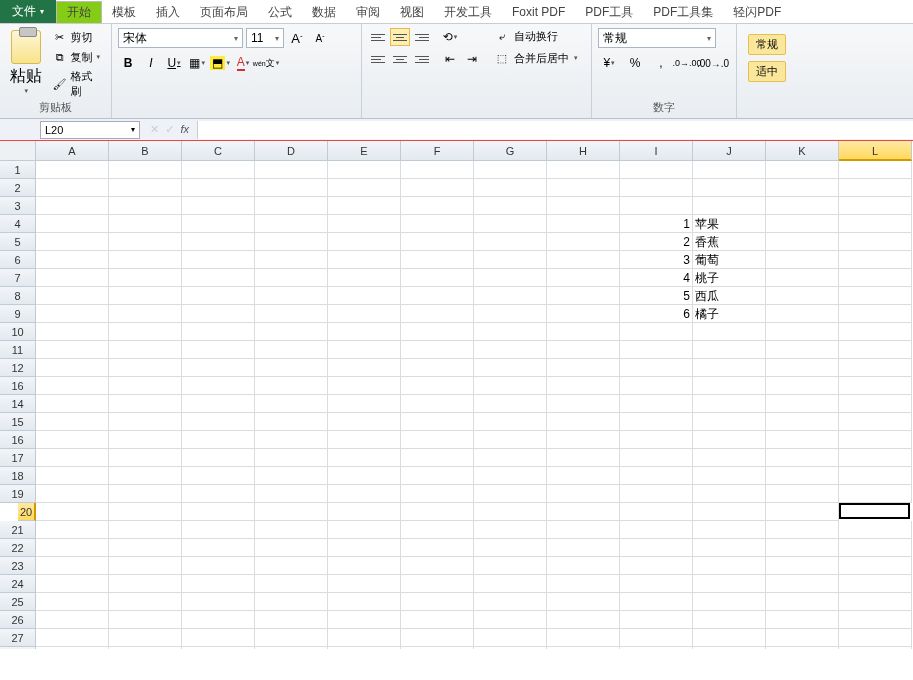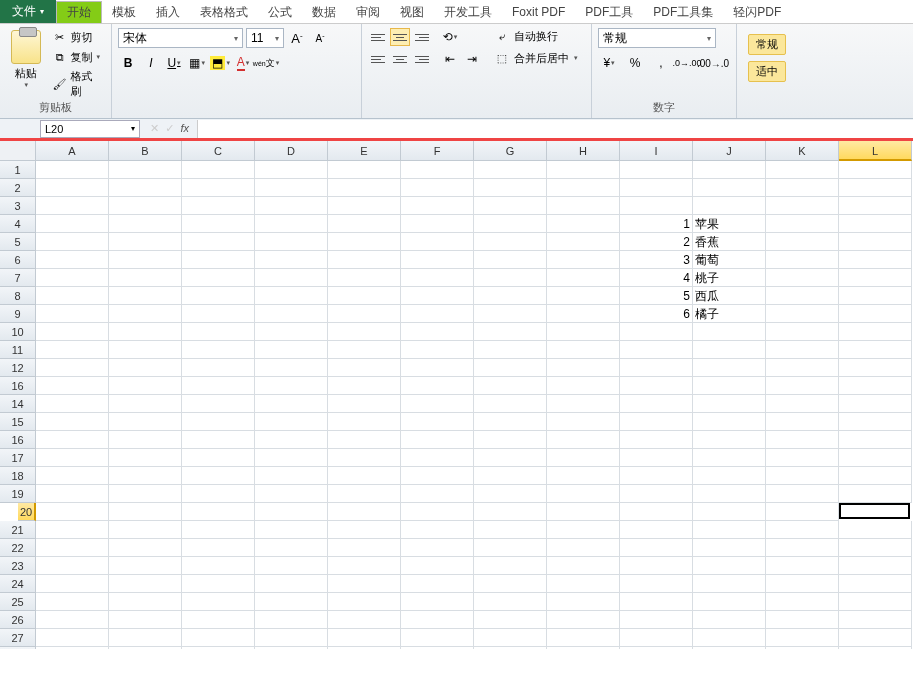--- a/index.html
+++ b/index.html
@@ -15,21 +15,21 @@
 
 .ribbon { display: flex; height: 95px; background: linear-gradient(#f7f8f9, #e9edf1); border-bottom: 1px solid #b6c2cd; }
 .group { border-right: 1px solid #c8d0d9; padding: 2px 6px; display: flex; flex-direction: column; justify-content: space-between; }
 .group-label { text-align: center; font-size: 11px; color: #555; padding-bottom: 1px; }
 .group-body { display: flex; gap: 4px; flex: 1; align-items: flex-start; padding-top: 2px; }
 
 
 .paste-big { display: flex; flex-direction: column; align-items: center; width: 40px; cursor: pointer; }
 .paste-icon { width: 30px; height: 34px; background: linear-gradient(#fef6d6,#f8e38a); border: 1px solid #d4b955; border-radius: 3px; position: relative; margin-top: 2px; }
 .paste-icon::before { content:""; position:absolute; top:-4px; left:7px; width:16px; height:8px; background:#c6c6c6; border:1px solid #888; border-radius:2px; }
-.paste-lbl { font-size: 11px; margin-top: 2px; }
+.paste-lbl { font-size: 16px; margin-top: 2px; }
 .small-btns { display: flex; flex-direction: column; gap: 2px; }
 .small-btn { display: flex; align-items: center; gap: 3px; font-size: 11px; cursor: pointer; padding: 1px 2px; }
 .ico { width: 16px; height: 16px; display: inline-flex; align-items: center; justify-content: center; }
 
 
 .font-row { display: flex; gap: 3px; align-items: center; }
 .font-col { display: flex; flex-direction: column; gap: 5px; }
 .combo { background: #fff; border: 1px solid #aab6c4; height: 20px; display: flex; align-items: center; padding: 0 4px; font-size: 12px; }
 .combo .dd { margin-left: auto; font-size: 8px; color: #666; padding-left: 4px; }
 .font-name { width: 125px; }
@@ -52,21 +52,21 @@
 .num-btn { width: 22px; height: 20px; display: flex; align-items: center; justify-content: center; cursor: pointer; font-size: 12px; }
 
 
 .big-btn { display: flex; flex-direction: column; align-items: center; width: 42px; cursor: pointer; font-size: 11px; text-align: center; line-height: 1.2; }
 .big-ic { width: 26px; height: 26px; margin-bottom: 2px; }
 
 
 .yellow-btn { background: #fbe79b; border: 1px solid #e6c04e; border-radius: 2px; padding: 2px 6px; font-size: 11px; cursor: pointer; width: 38px; text-align: center; }
 
 
-.formula-bar { display: flex; height: 22px; border-bottom: 3px solid #ef4444; background: #eef2f6; align-items: center; }
+.formula-bar { display: flex; height: 22px; border-bottom: 1px solid #ef4444; background: #eef2f6; align-items: center; }
 .name-box { width: 100px; background: #fff; border: 1px solid #aab; height: 18px; margin: 0 2px 0 40px; padding: 0 4px; font-size: 11px; display: flex; align-items: center; }
 .name-box .dd { margin-left: auto; font-size: 8px; }
 .fx-btns { display: flex; gap: 6px; padding: 0 8px; color: #888; font-size: 11px; }
 .fx-lbl { font-style: italic; color: #555; }
 .formula-input { flex: 1; background: #fff; border-left: 1px solid #ccc; height: 18px; }
 
 
 .grid-wrap { display: flex; height: 508px; overflow: hidden; position: relative; }
 .corner { width: 36px; height: 20px; background: #eef1f4; border-right: 1px solid #c2cad2; border-bottom: 1px solid #c2cad2; position: absolute; top: 0; left: 0; }
 .col-headers { display: flex; position: absolute; top: 0; left: 36px; height: 20px; }
@@ -102,21 +102,21 @@
   <div class="tab active">
       <span>开始</span>
     </div>
   <div class="tab">
       <span>模板</span>
     </div>
   <div class="tab">
       <span>插入</span>
     </div>
   <div class="tab">
-      <span>表格格式</span>
+      <span>页面布局</span>
     </div>
   <div class="tab">
       <span>公式</span>
     </div>
   <div class="tab">
       <span>数据</span>
     </div>
   <div class="tab">
       <span>审阅</span>
     </div>

